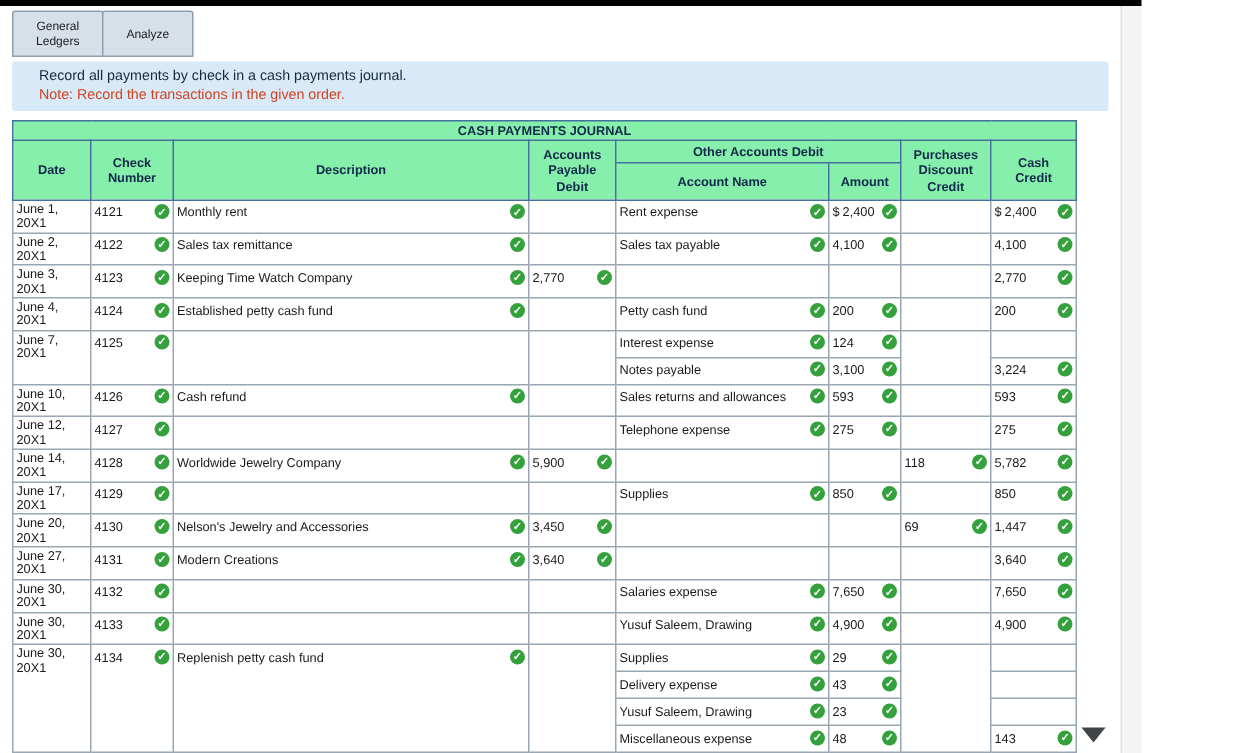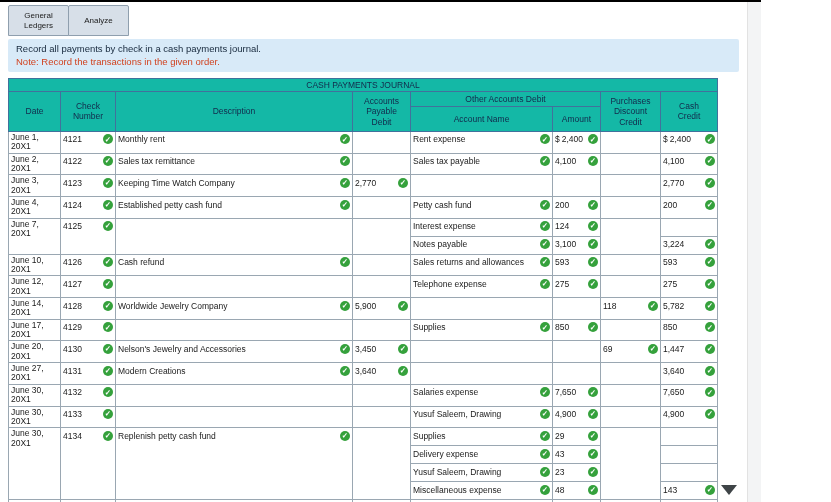--- a/index.html
+++ b/index.html
@@ -1,24 +1,24 @@
 <!DOCTYPE html>
 <html><head>
 <meta charset="utf-8">
 <style>
   *{box-sizing:border-box;margin:0;padding:0;}
   html,body{width:831px;height:502px;overflow:hidden;background:#fff;font-family:"Liberation Sans",sans-serif;}
-  .page{position:relative;width:761px;height:502px;border-top:2px solid #000000;}
+  .page{position:relative;width:761px;height:502px;border-top:4px solid #000000;}
   .tabbar{display:flex;padding:3px 0 0 8px;}
   .tab{width:61px;height:31px;border:1px solid #8f9fae;background:#d7dfe8;color:#1a1a1a;font-size:8px;display:flex;align-items:center;justify-content:center;text-align:center;padding:2px 3px;margin-right:-1px;border-radius:2px 2px 0 0;cursor:pointer;line-height:1.2;}
   .tab.active{background:#fff;}
-  .instructions{margin:3px 22px 0 8px;background:#d8eaf8;padding:4px 8px;font-size:9.5px;color:#16283c;border-radius:2px;line-height:1.25;}
+  .instructions{margin:3px 22px 0 8px;background:#d8eaf8;padding:4px 18px;font-size:9.5px;color:#16283c;border-radius:2px;line-height:1.25;}
   .instructions .note{color:#d1421f;margin-top:1px;}
   table.journal{border-collapse:collapse;table-layout:fixed;margin:6px 0 0 8px;width:709px;border:1px solid #41719c;}
-  table.journal th{background:#14b8a6;border:1px solid #41719c;color:#13294b;font-weight:normal;font-size:8.5px;text-align:center;white-space:pre-line;padding:1px 2px;line-height:1.2;margin-left:32px;}
+  table.journal th{background:#86efac;border:1px solid #41719c;color:#13294b;font-weight:bold;font-size:8.5px;text-align:center;white-space:pre-line;padding:1px 2px;line-height:1.2;margin-left:32px;}
   .title-row th{height:13px;font-size:9px;padding:0;}
   .sub1 th{height:15px;}
   .sub2 th{height:25px;vertical-align:middle;}
   table.journal tbody tr{height:18px;padding-left:24px;}
   table.journal td{border:1px solid #9aa7b2;font-size:8.5px;color:#1a1a1a;padding:1px 2px;vertical-align:top;background:#fff;}
   td.date{font-size:7.5px;white-space:pre-line;line-height:1.1;padding-top:1px;color:#222;}
   .cellflex{display:flex;align-items:center;gap:2px;min-height:13px;}
   .cellflex .val{flex:1 1 auto;text-align:left;overflow:hidden;white-space:nowrap;}
   .cellflex .val.num{}
   .dollar{flex:0 0 auto;}

